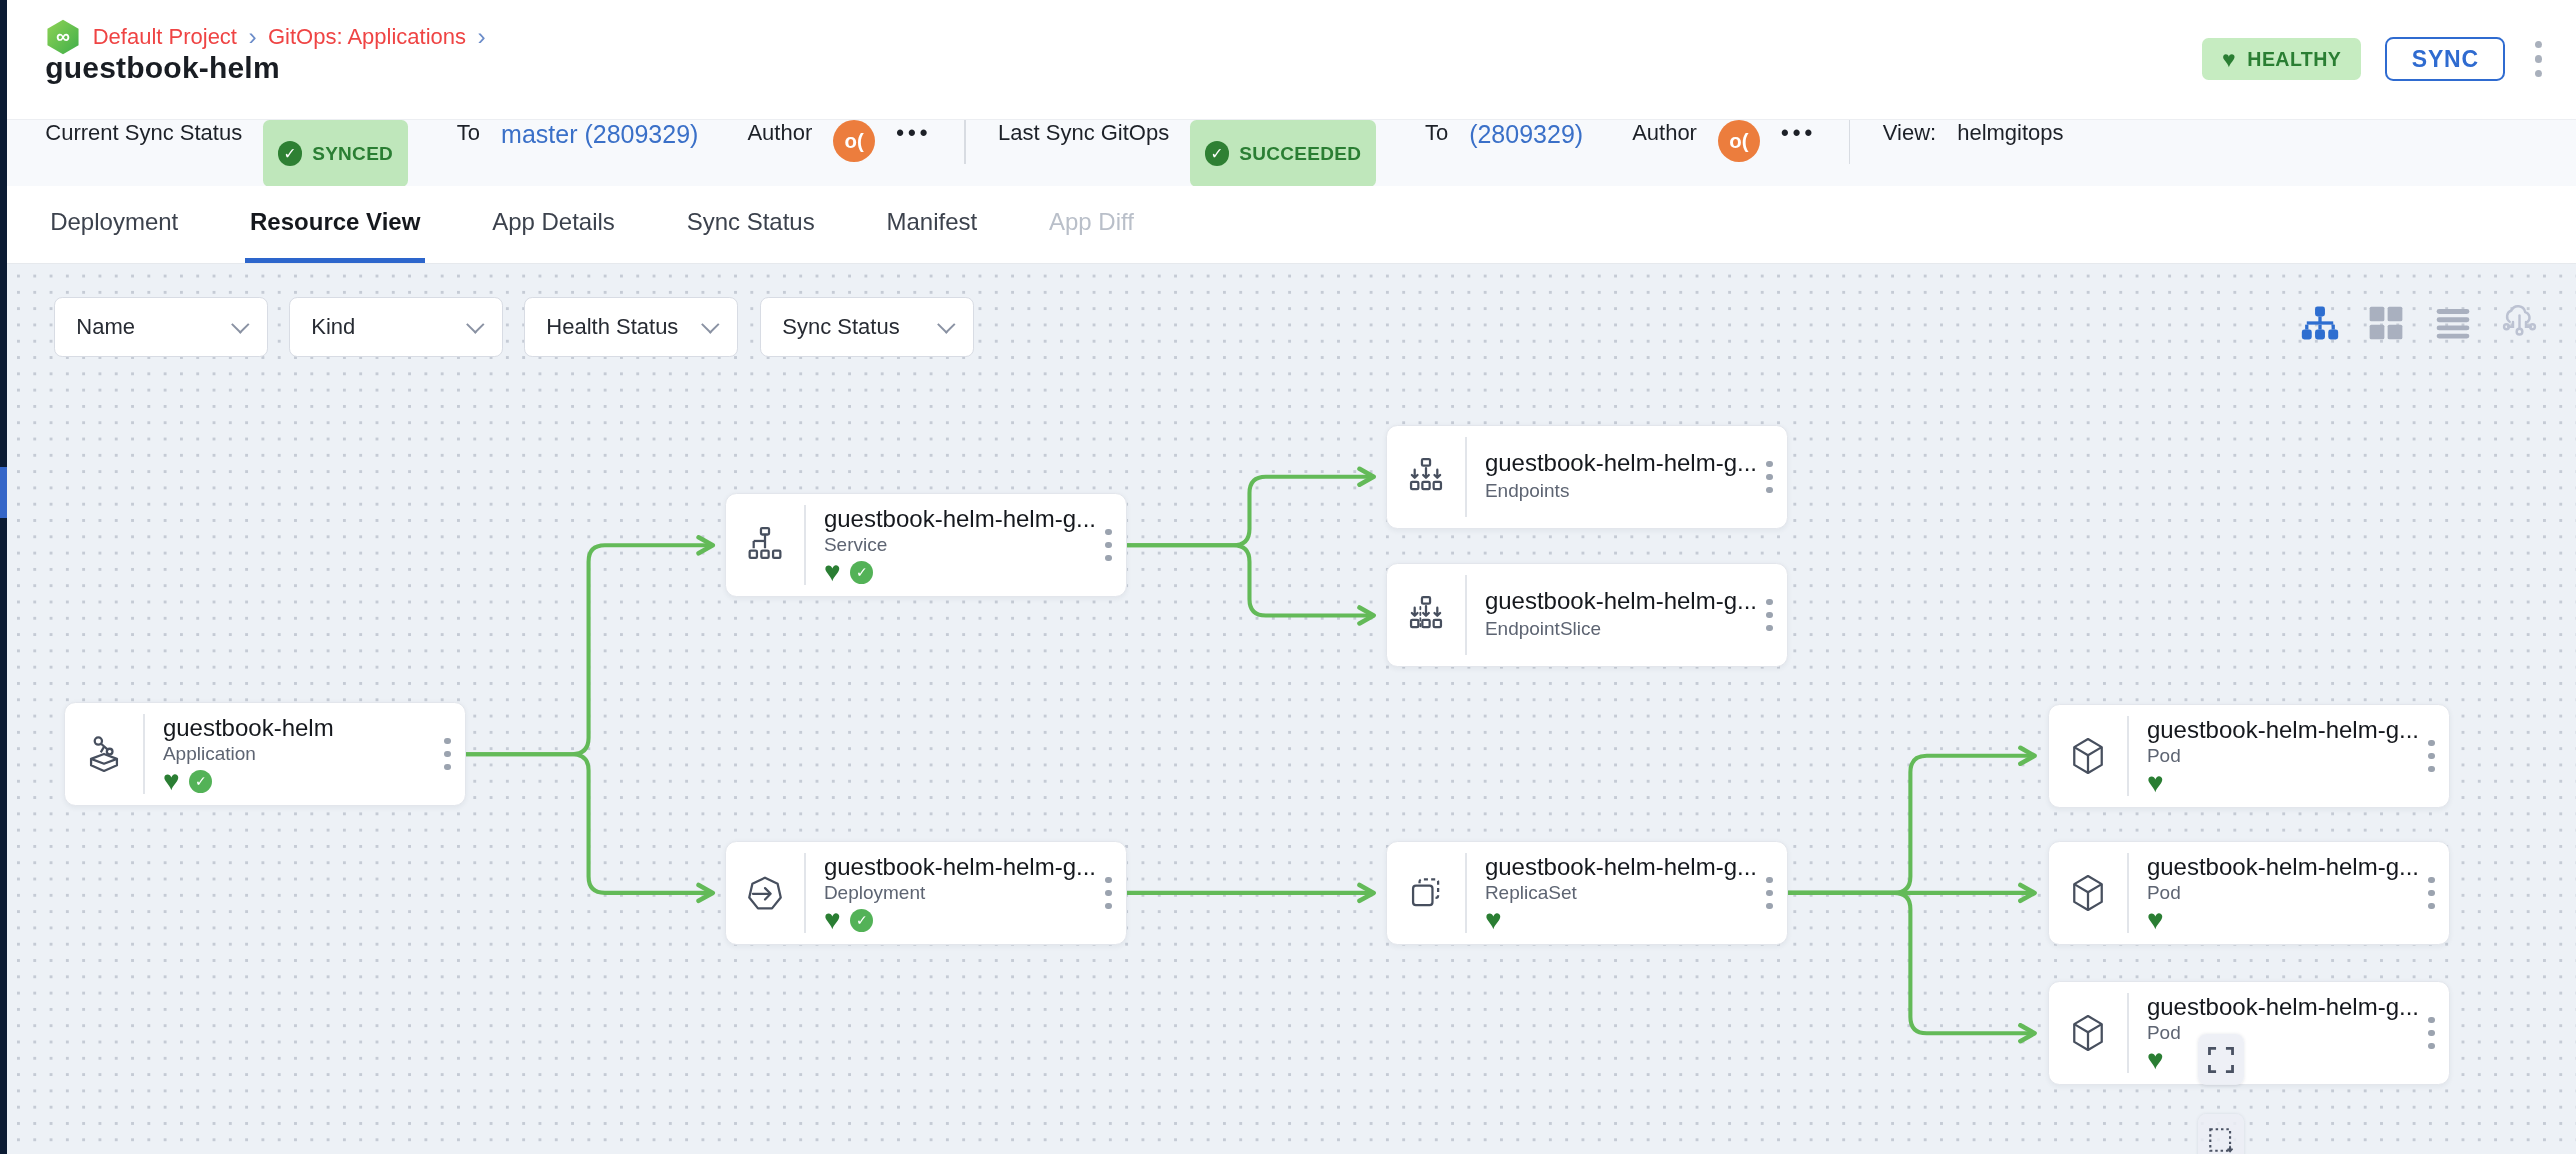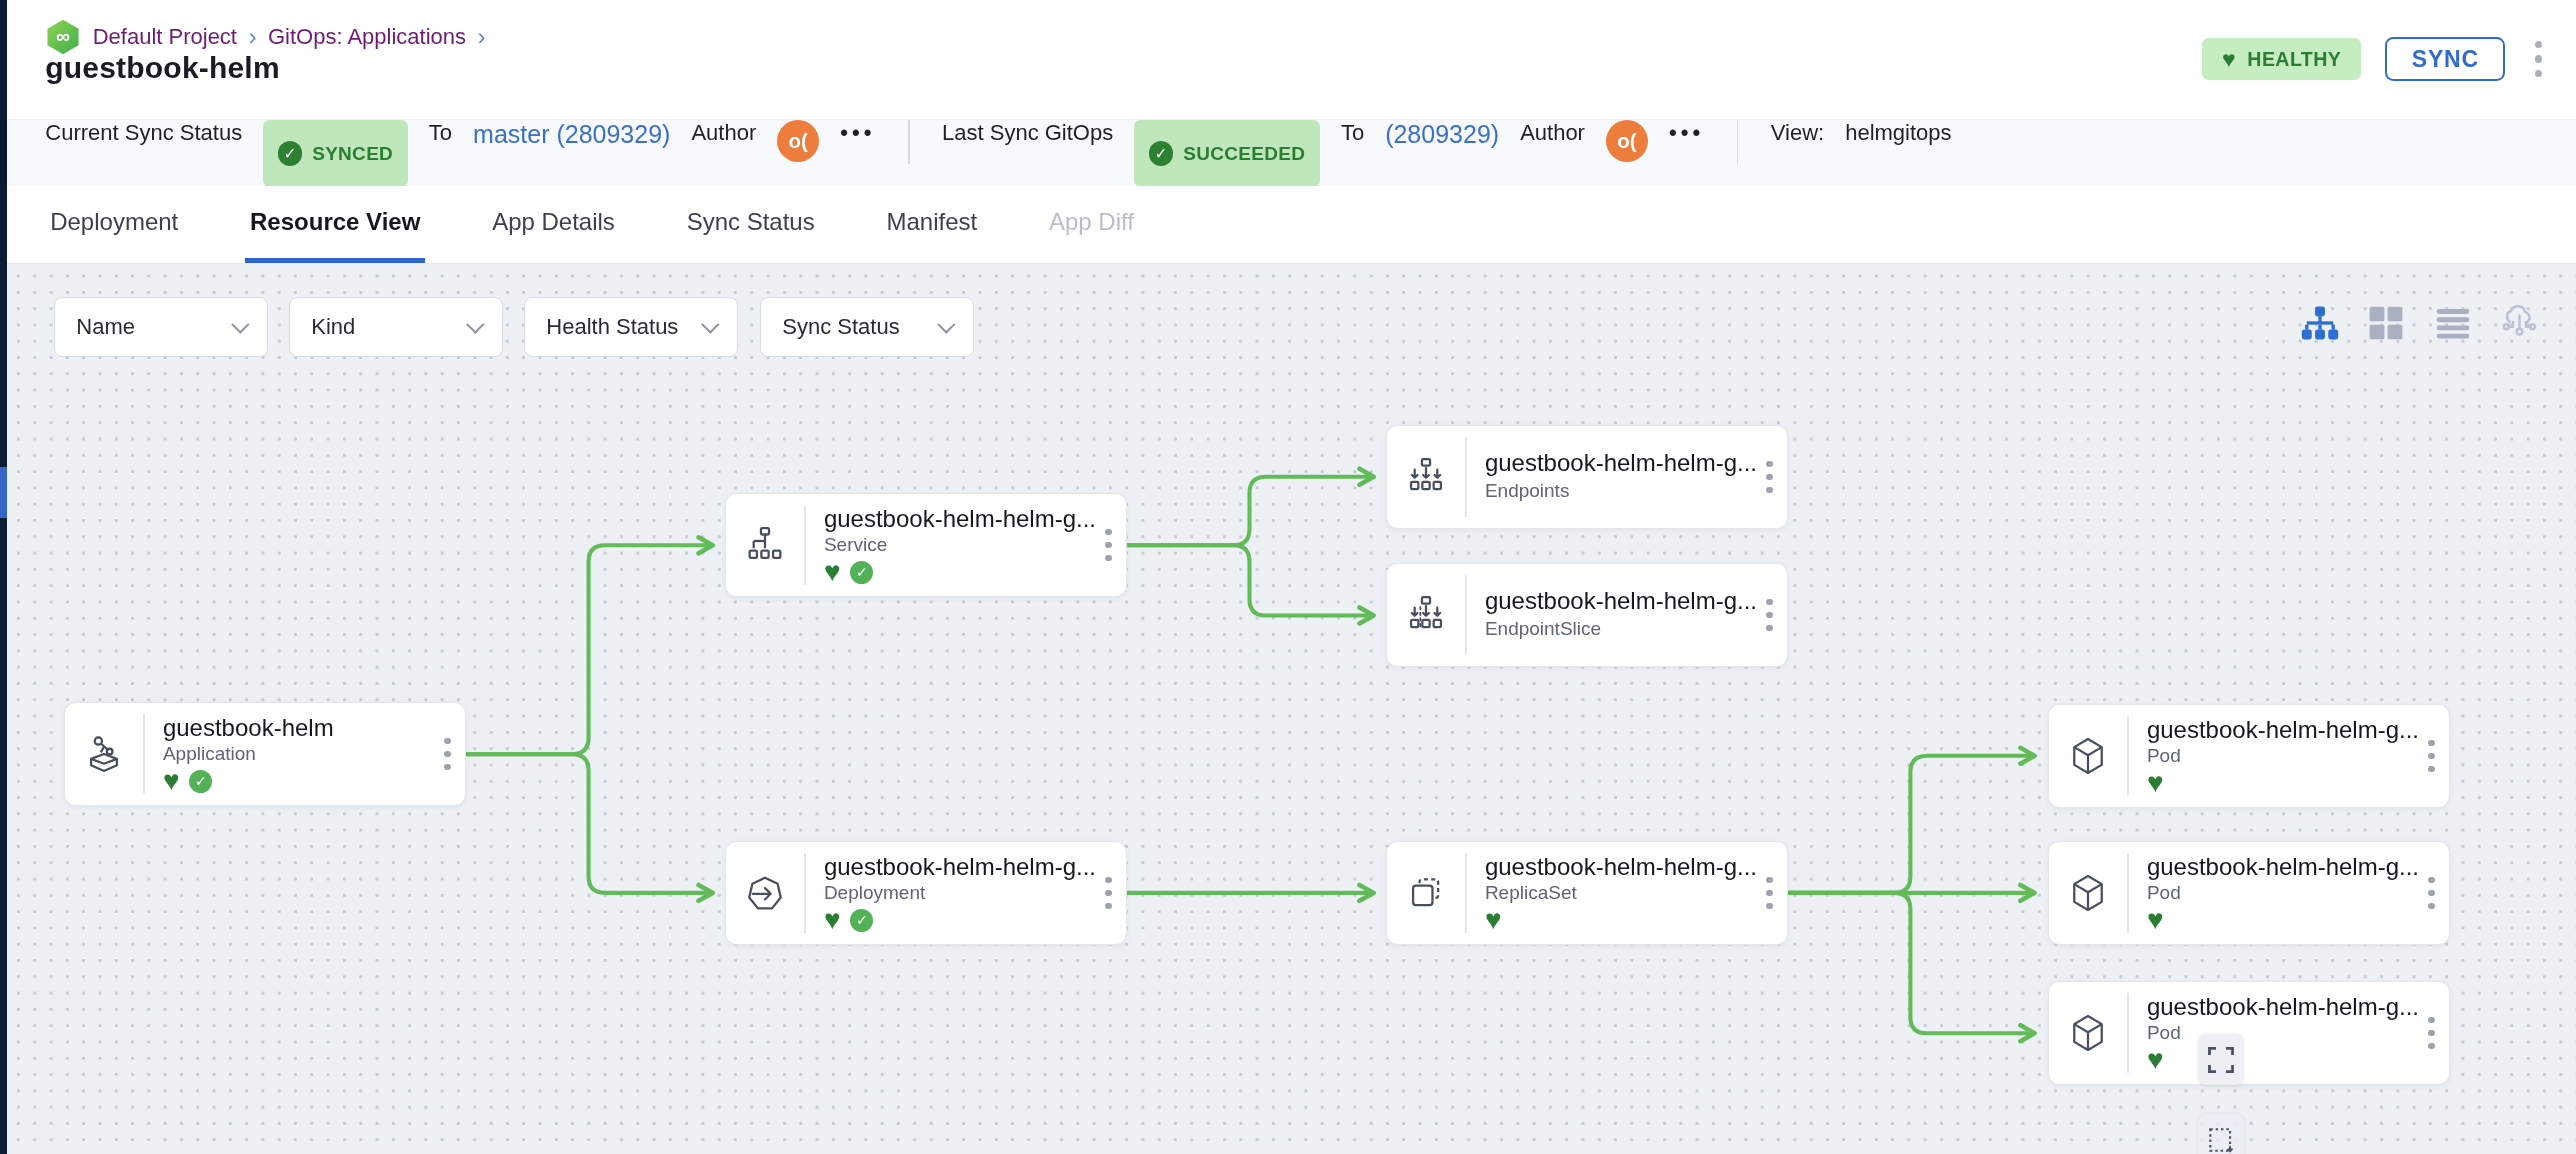--- a/index.html
+++ b/index.html
@@ -8,21 +8,21 @@
     font-family:"Liberation Sans","DejaVu Sans",sans-serif;
     background:#ffffff;color:#1d2128;
   }
   
   .left-rail{position:absolute;left:0;top:0;width:7.3px;height:1154px;background:#0b1b33;z-index:30;}
   .left-rail .active-seg{position:absolute;left:0;top:467px;width:7.3px;height:51px;background:#3566c8;}
 
   
   .header{position:absolute;left:7.3px;top:0;right:0;height:119px;background:#ffffff;z-index:10;}
   .breadcrumb{position:absolute;left:38px;top:18px;display:flex;align-items:center;gap:11.4px;font-size:22px;color:#3b74d1;}
-  .crumb-link{color:#701a75;cursor:pointer;}
+  .crumb-link{color:#ef4444;cursor:pointer;}
   .crumb-sep{color:#6b8cc9;font-size:24.5px;line-height:1;}
   .page-title{position:absolute;left:38px;top:51px;font-size:30px;font-weight:700;color:#191d23;letter-spacing:0.2px;}
   .header-actions{position:absolute;right:29px;top:36px;display:flex;align-items:center;gap:24.5px;}
   .health-badge{display:flex;align-items:center;gap:11.4px;background:#c6ecc1;color:#2a7e33;
     font-size:19.6px;font-weight:700;padding:9.8px 19.6px;border-radius:6.5px;letter-spacing:0.4px;}
   .health-badge .heart{font-size:23px;line-height:1;}
   .sync-btn{background:#ffffff;border:2.4px solid #2f6bd0;color:#2f6bd0;font-weight:700;font-size:23px;
     padding:6.5px 24.5px;border-radius:8.2px;letter-spacing:0.8px;cursor:pointer;font-family:inherit;}
   .kebab{display:flex;flex-direction:column;gap:7.3px;padding:4.9px;cursor:pointer;}
   .kebab i{width:7.3px;height:7.3px;border-radius:50%;background:#a9b0bc;display:block;}
@@ -35,21 +35,21 @@
     color:#2a7e33;font-size:19px;font-weight:700;letter-spacing:0.3px;}
   .pill .chk{width:24.5px;height:24.5px;border-radius:50%;background:#2e8033;color:#fff;font-size:15.5px;
     display:flex;align-items:center;justify-content:center;font-weight:700;}
   .rev-link{color:#3a70c8;font-weight:400;font-size:25px;cursor:pointer;}
   .avatar{width:42px;height:42px;border-radius:50%;background:#ec7d3d;color:#fff;font-weight:700;
     font-size:20.4px;display:flex;align-items:center;justify-content:center;}
   .more-dots{color:#46516
 
 4;font-size:22px;letter-spacing:4.1px;font-weight:700;cursor:pointer;}
   .vdiv{width:1.6px;height:44px;background:#d8dce2;margin:0 11.4px;}
-  .sb-gap-l{margin-left:0;}
+  .sb-gap-l{margin-left:28px;}
 
   
   .tabs{position:absolute;left:7.3px;top:186px;right:0;height:77px;background:#ffffff;
     border-bottom:1.6px solid #e6e9ed;display:flex;align-items:stretch;padding-left:38px;gap:62px;z-index:10;}
   .tab{display:flex;align-items:center;font-size:24px;color:#3c424d;cursor:pointer;
     border-bottom:5.7px solid transparent;padding:0 4.9px;}
   .tab.active{color:#15181d;font-weight:700;border-bottom-color:#2d66cc;}
   .tab.disabled{color:#b9bfc9;cursor:default;}
 
   

